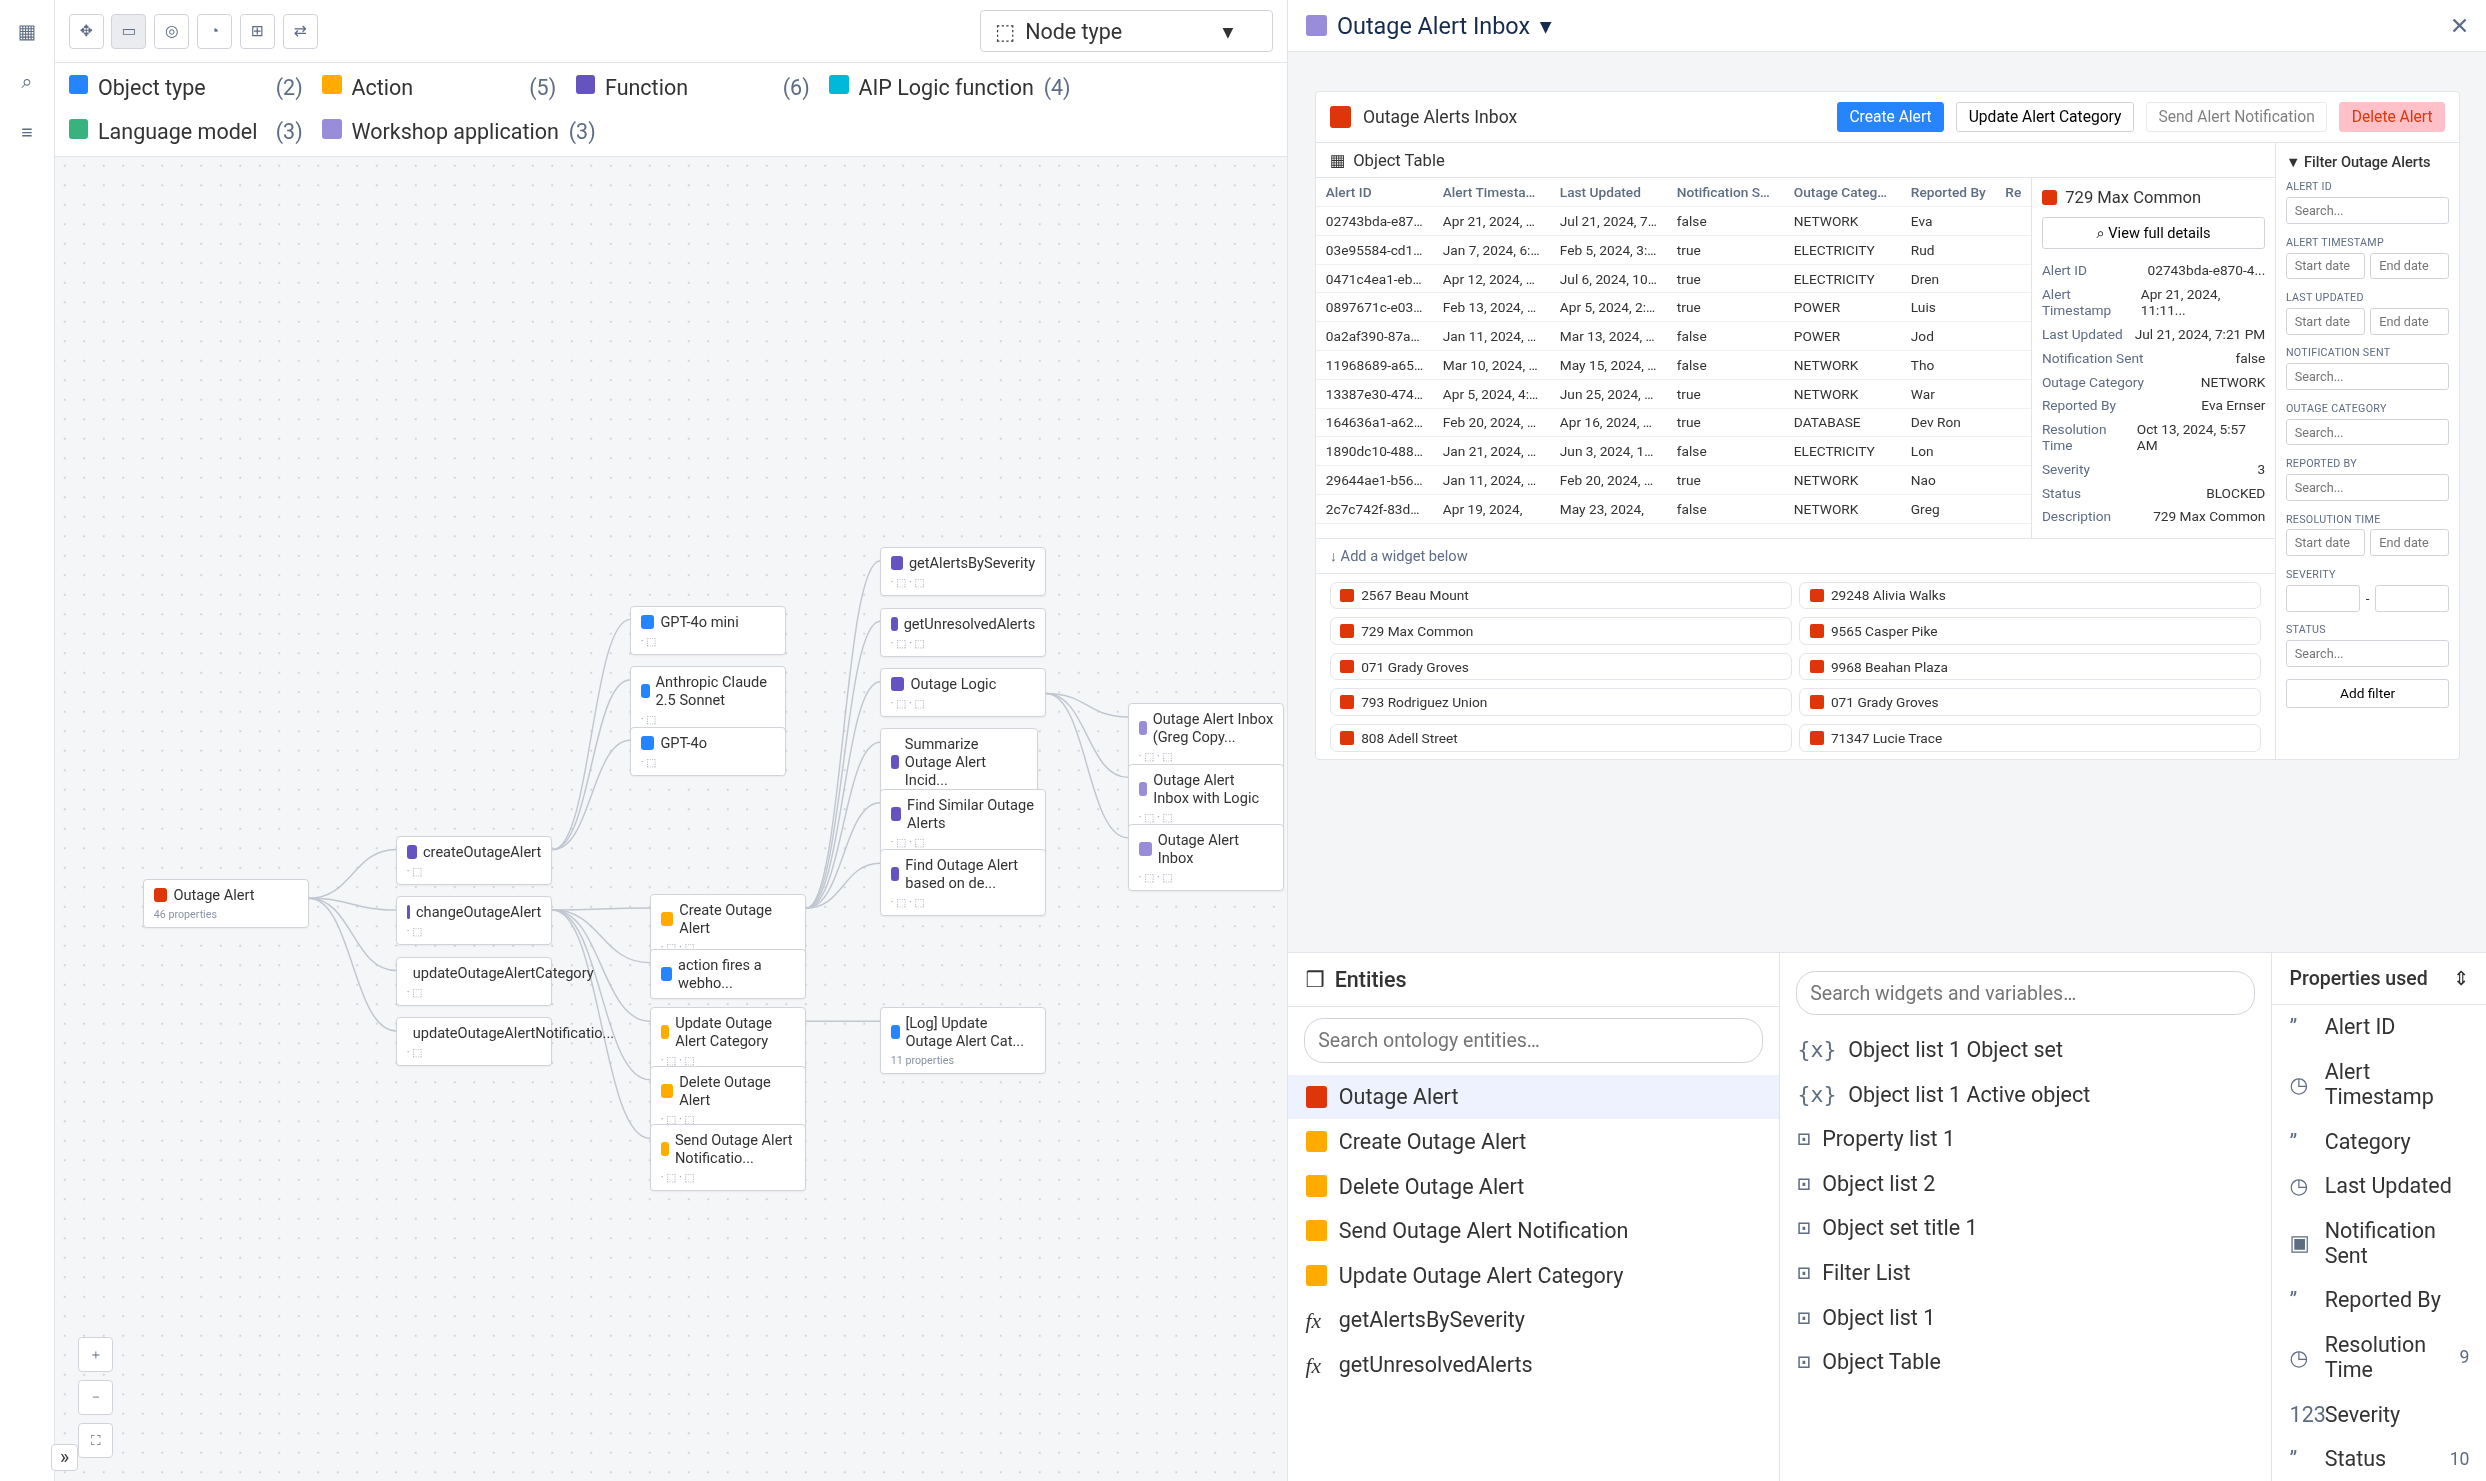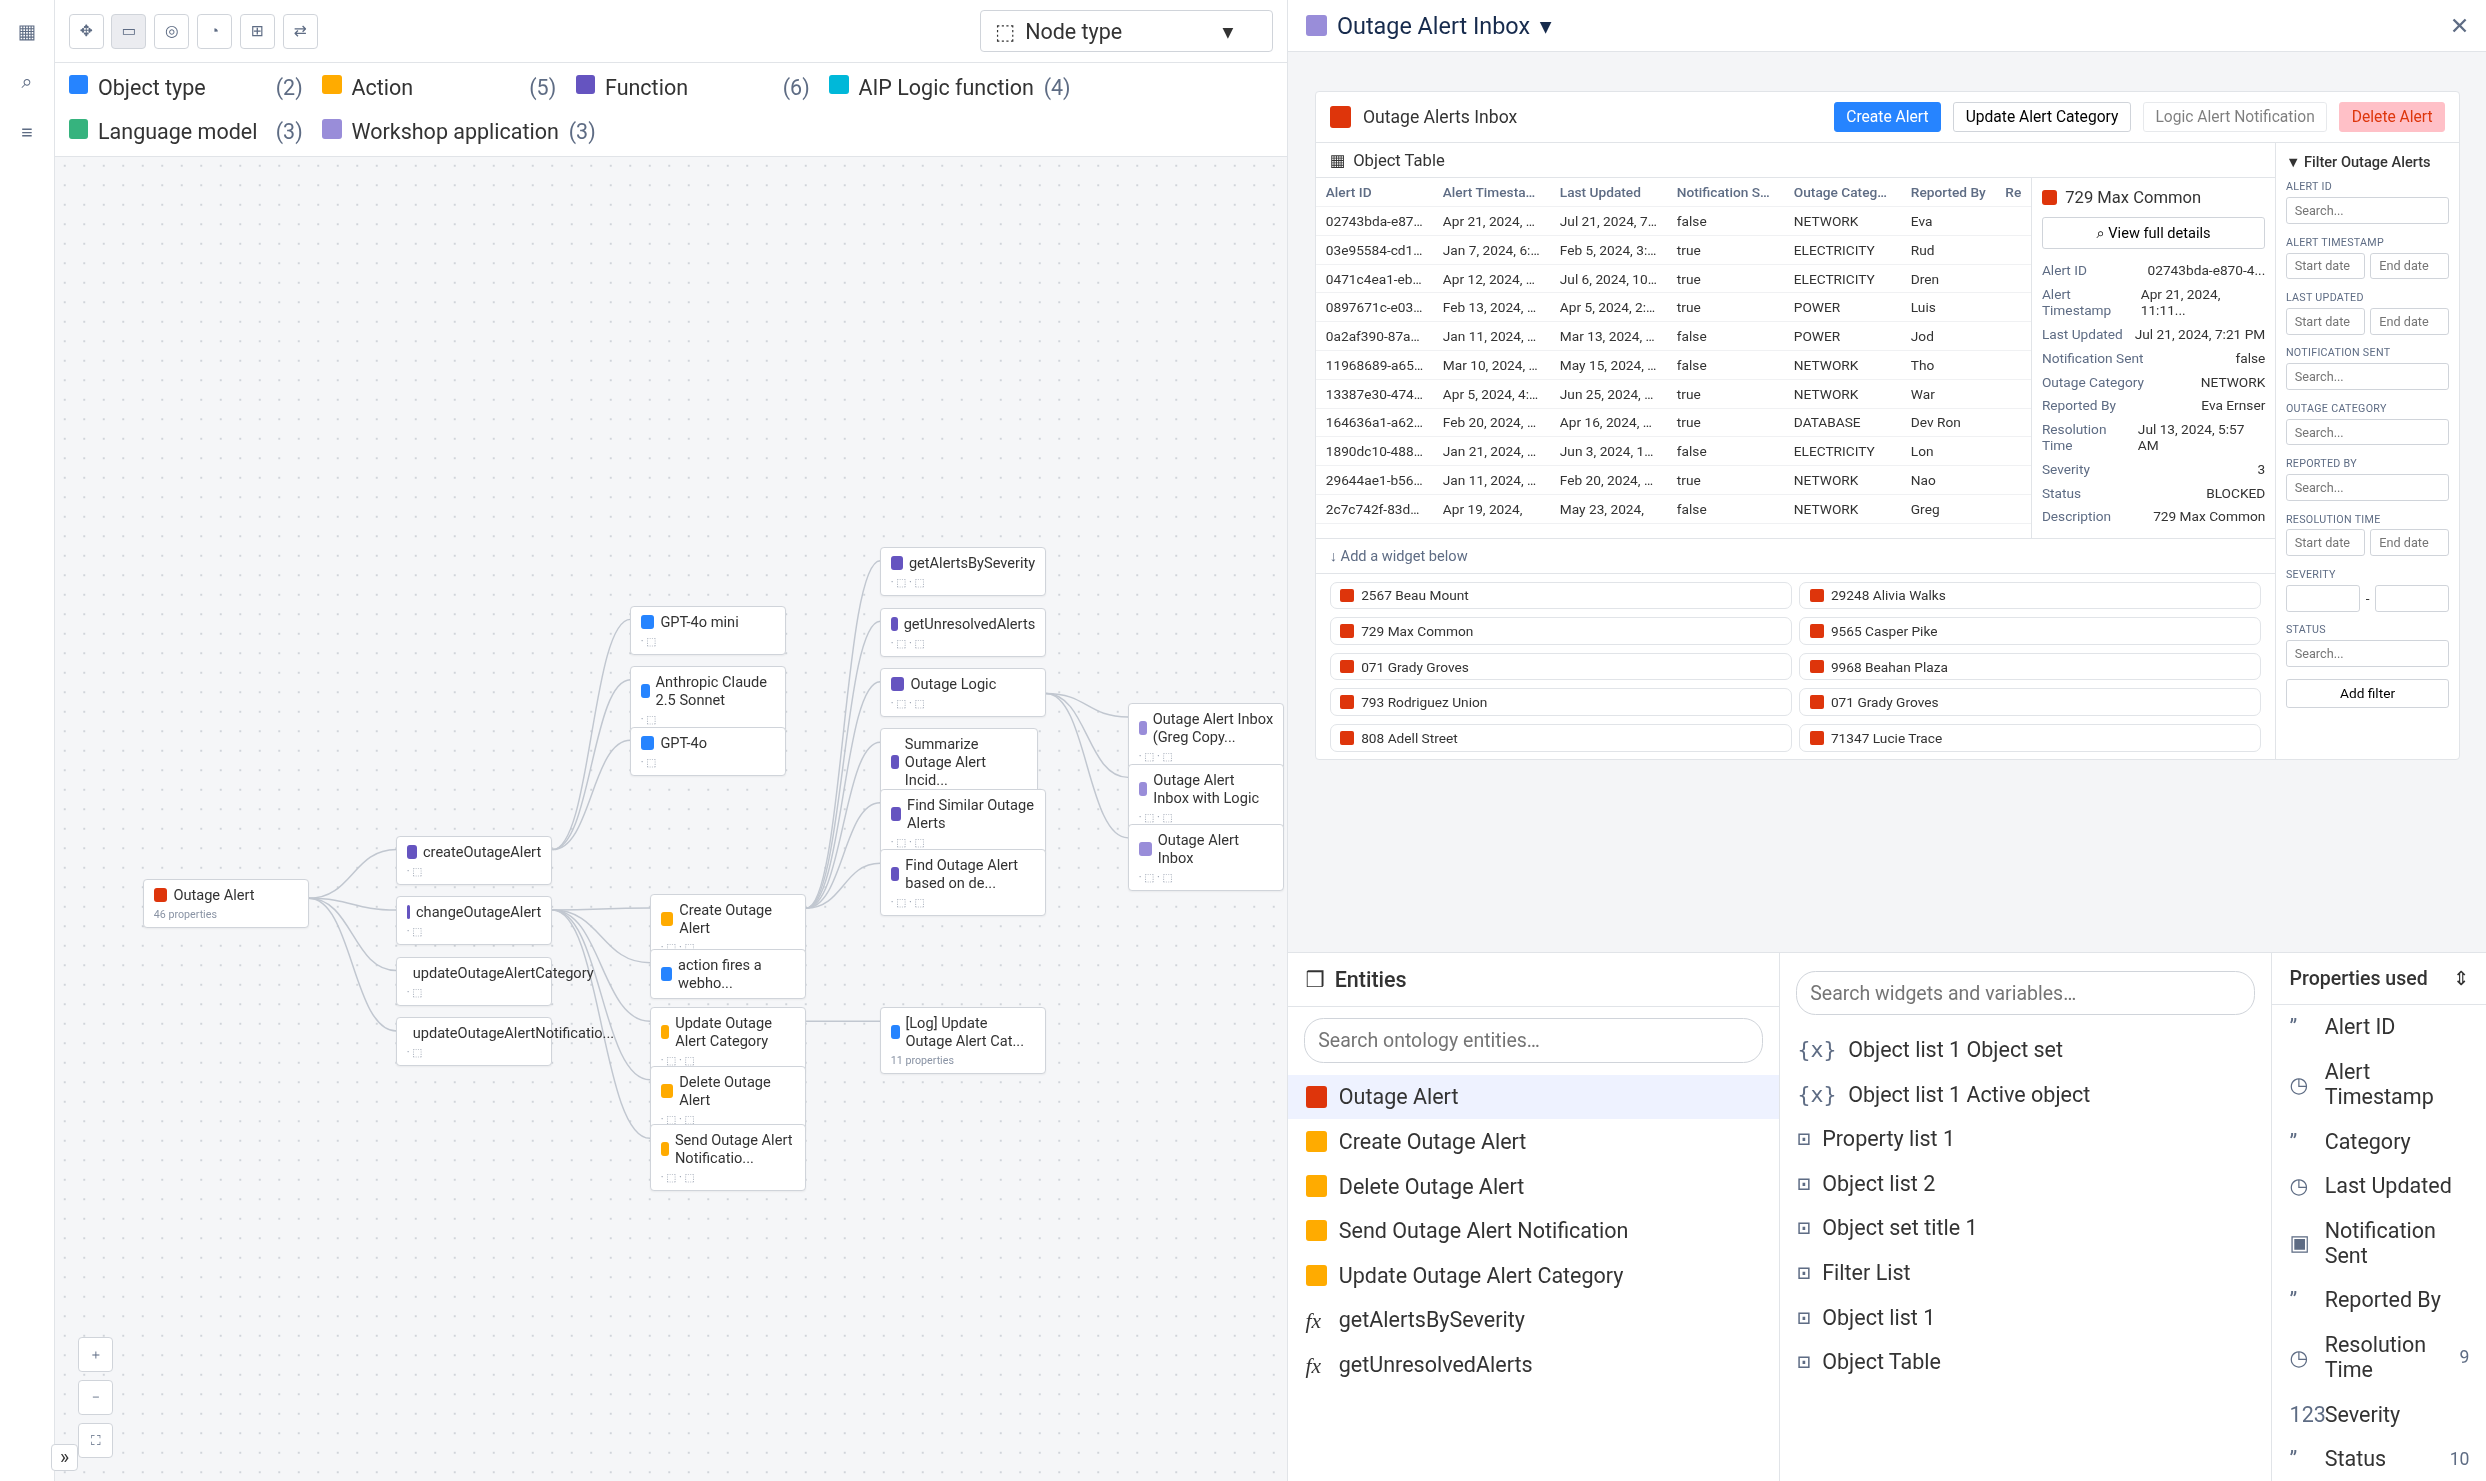--- a/index.html
+++ b/index.html
@@ -343,21 +343,21 @@
       <span style="cursor:pointer;font-size:23.4px;color:#5e6c84">✕</span>
     </div>
 
     <div class="rp-preview">
       <div class="alerts-card">
         <div class="alerts-head">
           <span class="warn-ic"></span>
           <span class="t">Outage Alerts Inbox</span>
           <button class="btn primary">Create Alert</button>
           <button class="btn">Update Alert Category</button>
-          <button class="btn dis">Logic Alert Notification</button>
+          <button class="btn dis">Send Alert Notification</button>
           <button class="btn danger">Delete Alert</button>
         </div>
         <div class="alerts-body">
           <div class="table-area">
             <div class="table-title">
               <span>▦</span>
               <span>Object Table</span>
             </div>
             <div style="display:flex">
               <div style="flex:1;overflow:auto">
@@ -502,21 +502,21 @@
                     <div class="row">
                       <span class="k">Outage Category</span>
                       <span>NETWORK</span>
                     </div>
                     <div class="row">
                       <span class="k">Reported By</span>
                       <span>Eva Ernser</span>
                     </div>
                     <div class="row">
                       <span class="k">Resolution Time</span>
-                      <span>Jul 13, 2024, 5:57 AM</span>
+                      <span>Oct 13, 2024, 5:57 AM</span>
                     </div>
                     <div class="row">
                       <span class="k">Severity</span>
                       <span>3</span>
                     </div>
                     <div class="row">
                       <span class="k">Status</span>
                       <span>BLOCKED</span>
                     </div>
                     <div class="row">

